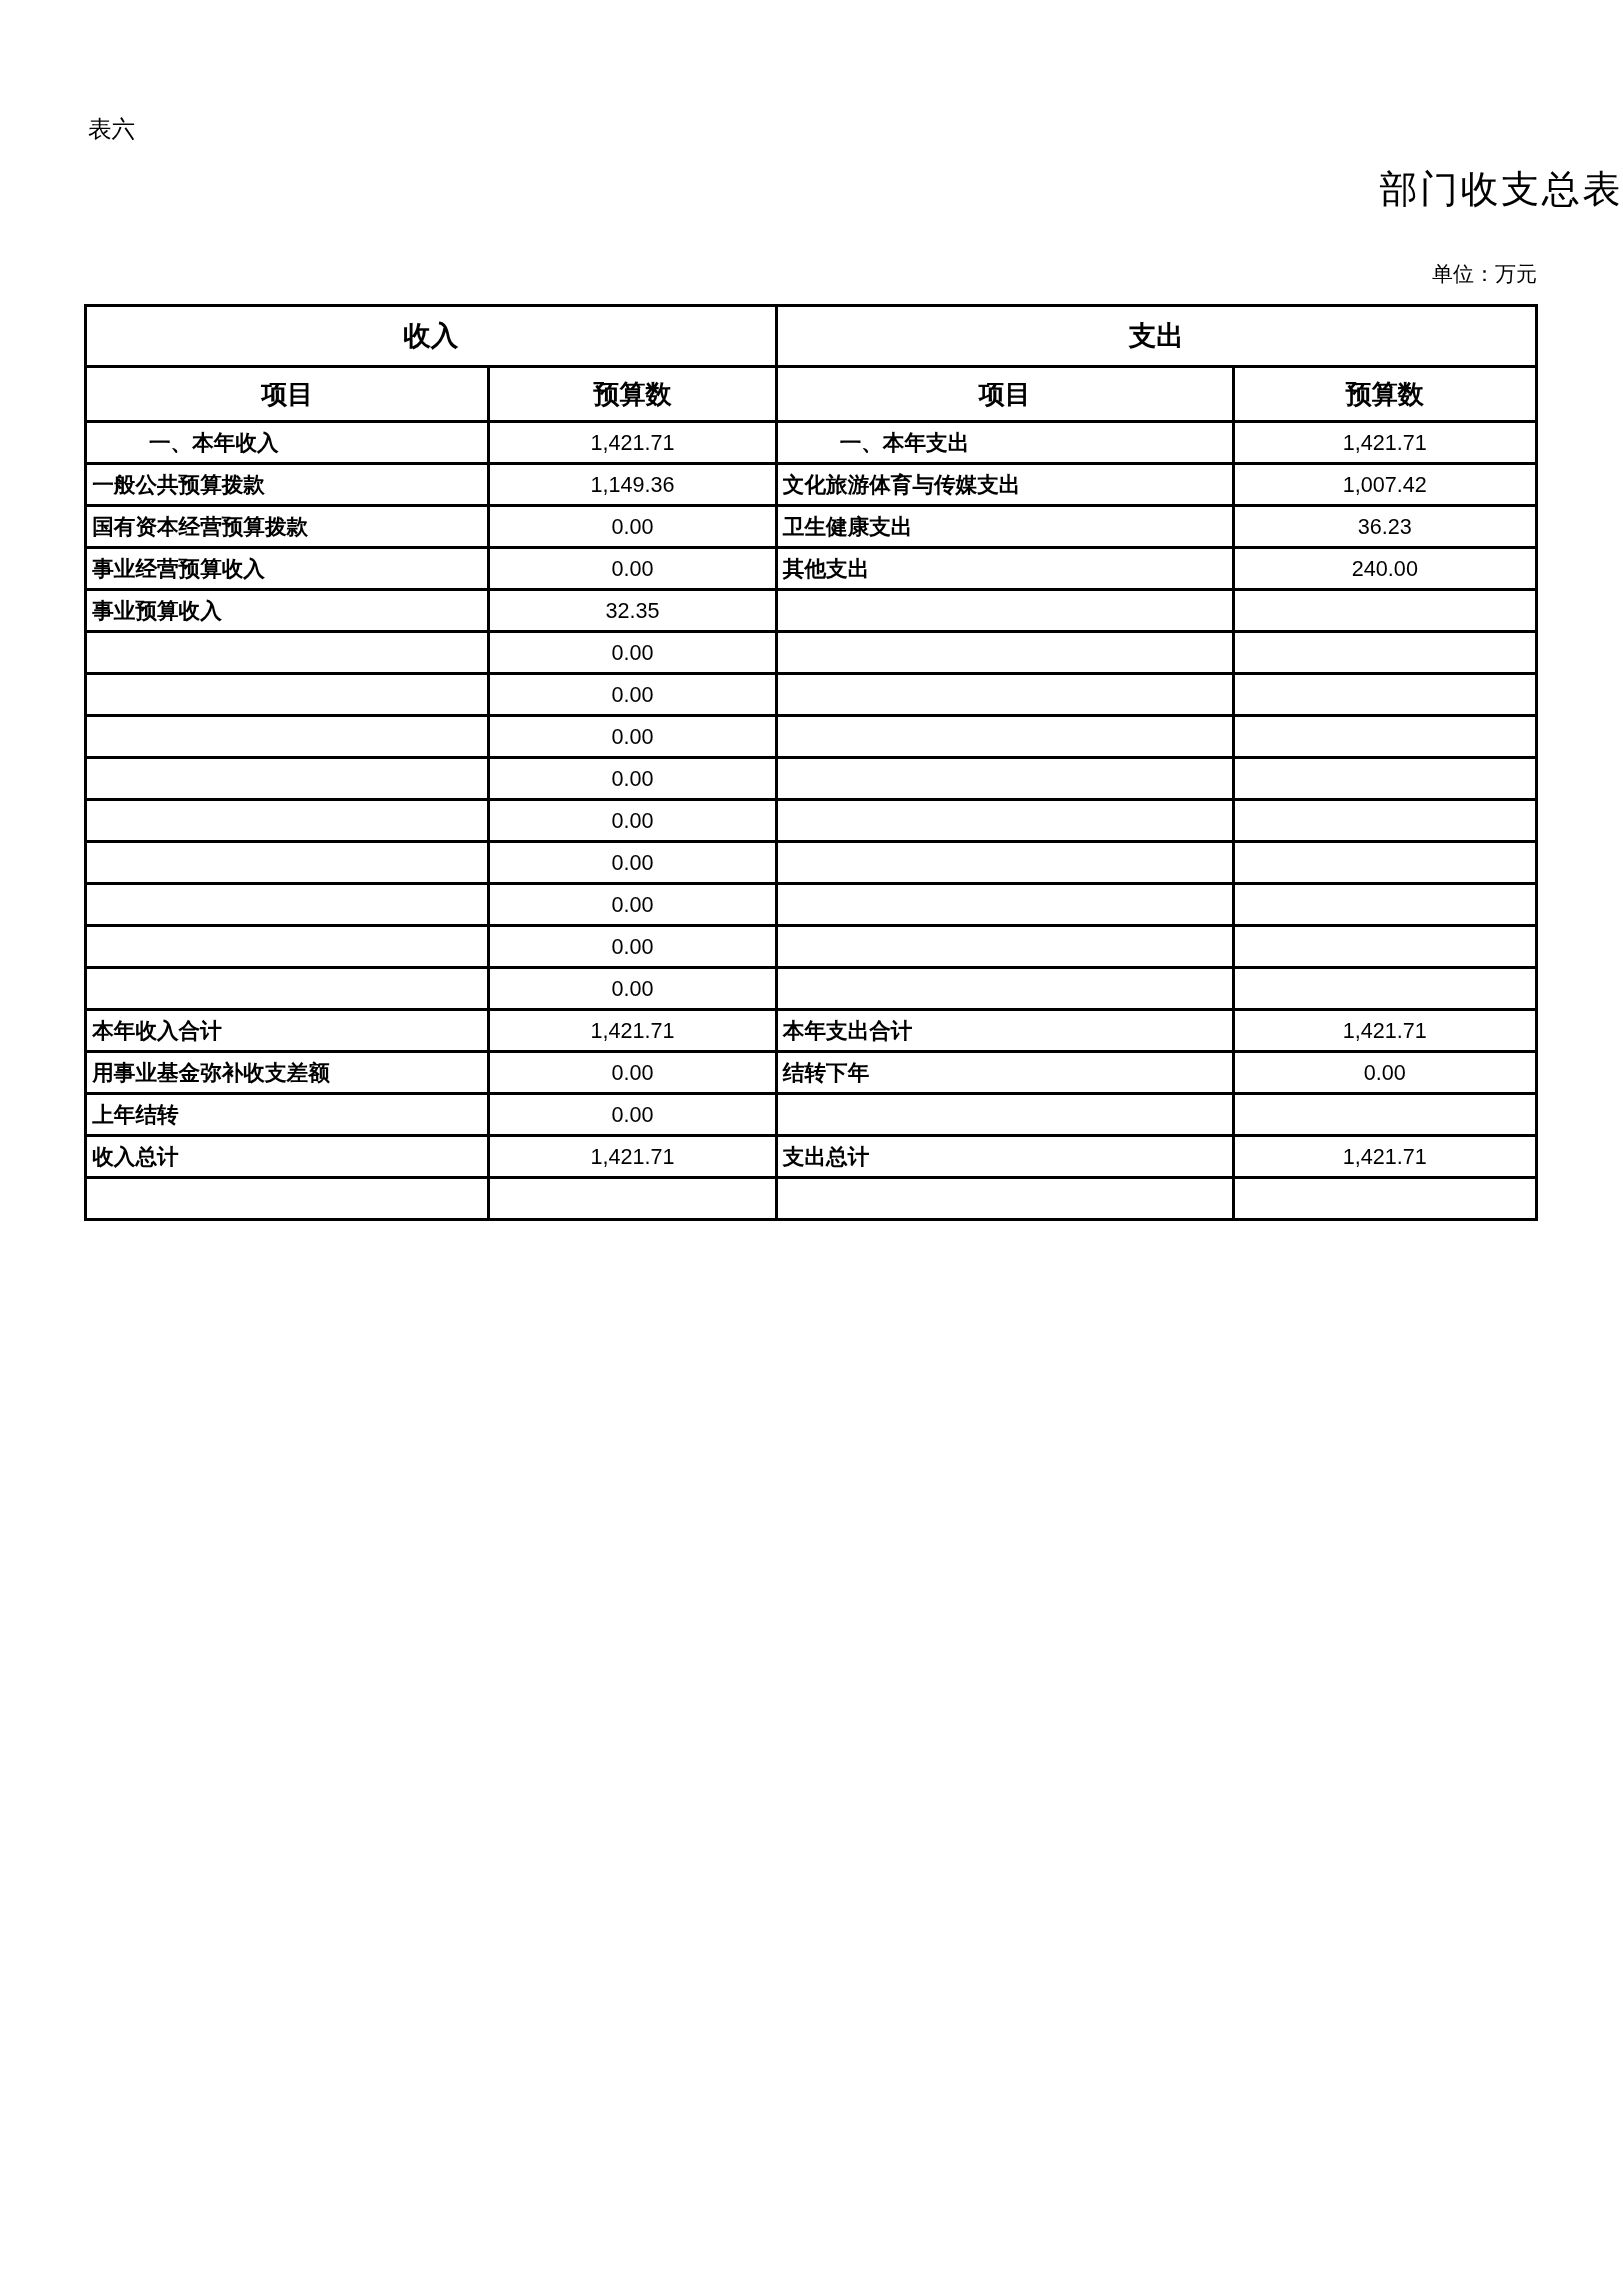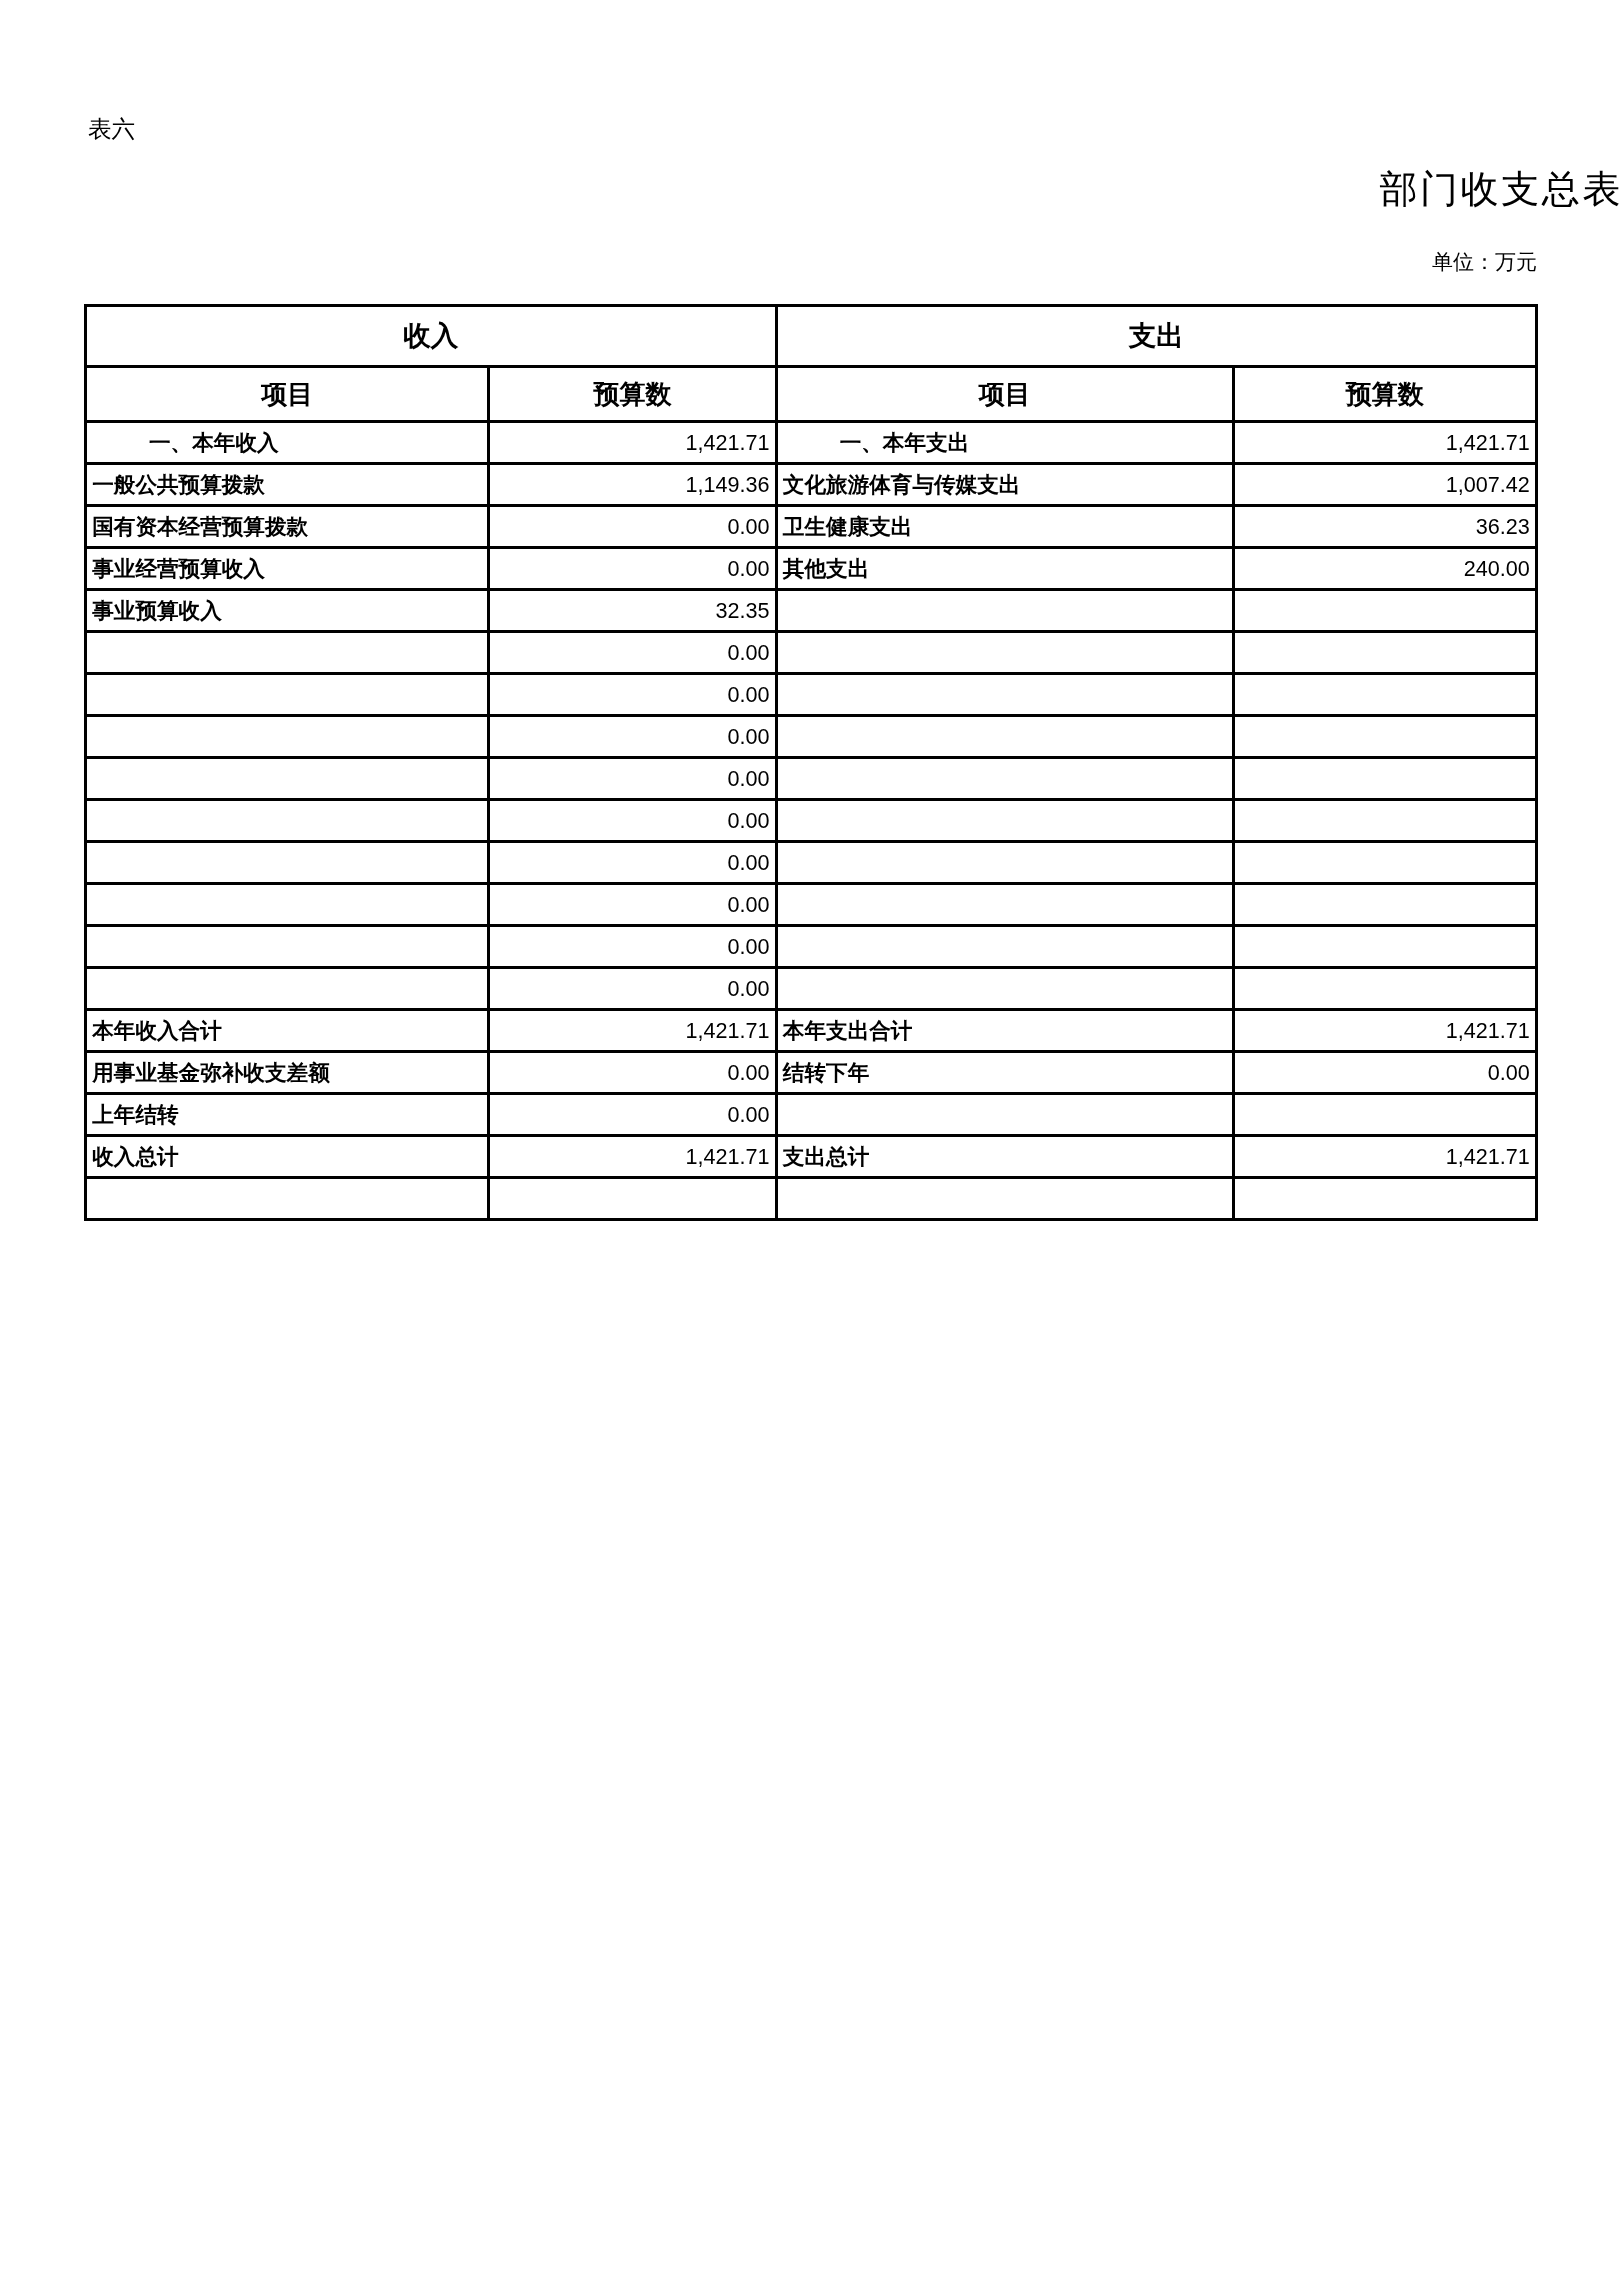--- a/index.html
+++ b/index.html
@@ -29,21 +29,21 @@
     width: 100%;
     text-align: right;
     font-size: 38px;
     font-weight: normal;
     letter-spacing: 2.6px;
     line-height: 1.1;
   }
   .unit-note {
     position: absolute;
     right: 86px;
-    top: 250px;
+    top: 262px;
     font-size: 21px;
     line-height: 1.2;
     margin-left: 34px;
   }
   table.budget {
     position: absolute;
     left: 84px;
     top: 304px;
     width: 1454px;
     border-collapse: collapse;
@@ -76,21 +76,21 @@
     padding: 0 5.2px;
   }
   td.item {
     text-align: left;
     font-weight: bold;
   }
   td.item.indent {
     padding-left: 62px;
   }
   td.num {
-    text-align: right;
+    text-align: center;
     font-family: "Liberation Sans", "DejaVu Sans", sans-serif;
   }
 </style>
 </head>
 <body>
 
 <div class="page-label">表六</div>
 
 <div class="doc-title">部门收支总表</div>
 

